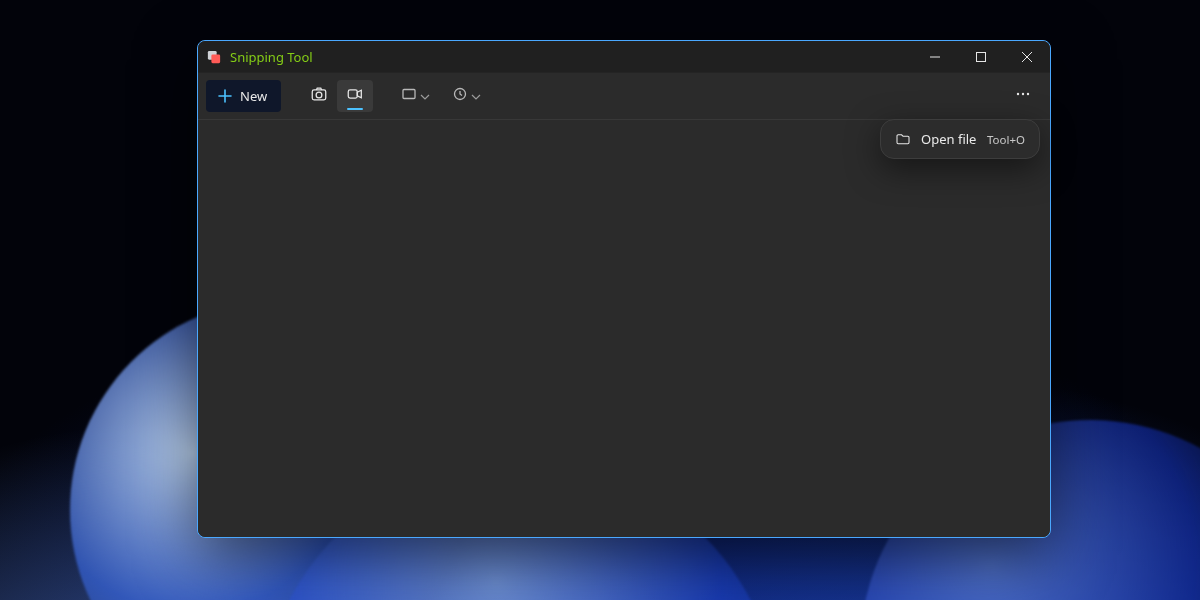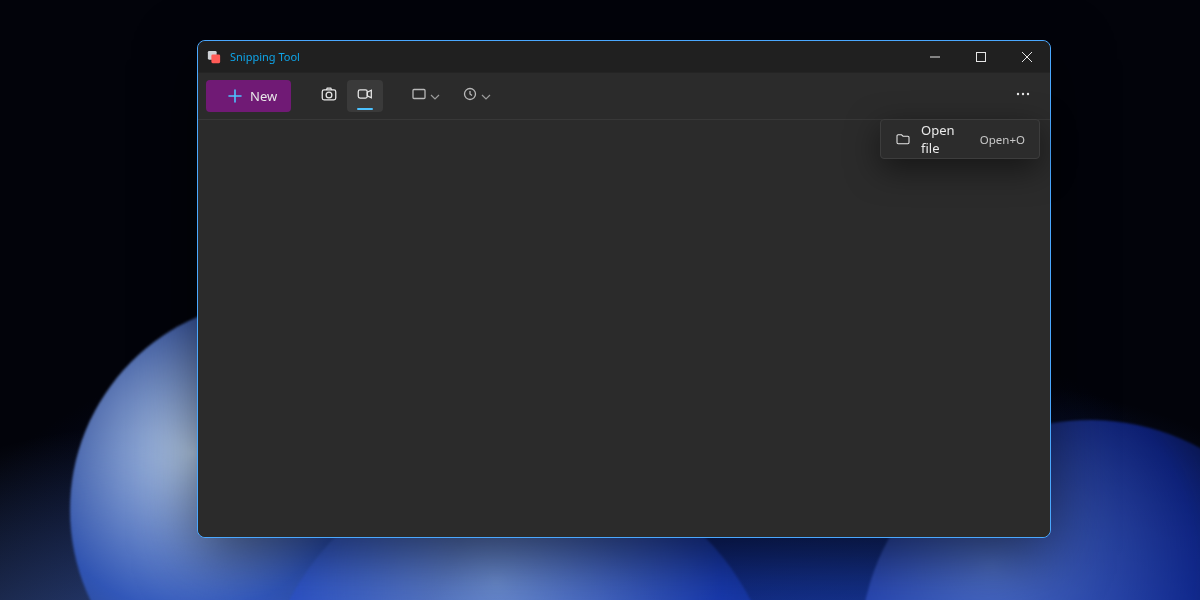--- a/index.html
+++ b/index.html
@@ -50,21 +50,21 @@
     background: #202020;
     border-bottom: 1px solid rgba(255,255,255,0.02);
     display: flex; align-items: center;
     border-radius: 8px 8px 0 0;
     padding-left: 8px;
   }
   .titlebar .app-icon {
     width: 16px; height: 16px; margin-right: 8px;
     display:flex; align-items:center; justify-content:center;
   }
-  .titlebar .title { font-size: 11px; color: #0ea5e9; }
+  .titlebar .title { font-size: 13px; color: #84cc16; }
   .titlebar .spacer { flex: 1; }
   .win-btn {
     width: 46px; height: 32px;
     display: flex; align-items: center; justify-content: center;
     color: #e6e6e6;
   }
   .win-btn:last-child { border-top-right-radius: 8px; }
   .win-btn svg { pointer-events: none; }
 
   
@@ -80,22 +80,22 @@
     height: 32px;
     min-width: 34px;
     padding: 0 8px;
     border-radius: 4px;
     display: inline-flex; align-items: center; justify-content: center;
     gap: 8px;
     color: #e8e8e8;
     position: relative;
   }
   .tbtn.primary {
-    background: #701a75;
-    padding: 0 14px 0 22px;
+    background: #0f172a;
+    padding: 0 14px 0 12px;
     font-size: 13px;
   }
   .tbtn.primary .plus { color: #4cc2ff; font-size: 16px; line-height: 0; }
   .mode-group { display:flex; align-items:center; background: transparent; margin-left: 14px; }
   .mode-group .tbtn { width: 36px; padding:0; }
   .mode-group .tbtn.active { background: #3a3a3a; }
   .mode-group .tbtn.active::after {
     content:""; position:absolute; bottom:2px; left:50%; transform:translateX(-50%);
     width:16px; height:2.5px; border-radius:2px; background:#4cc2ff;
   }
@@ -106,21 +106,21 @@
 
   .canvas { flex:1; background:#2b2b2b; border-radius: 0 0 8px 8px; }
 
   
   .flyout {
     position: absolute;
     right: 10px; top: 78px;
     width: 160px;
     background: #2c2c2c;
     border: 1px solid #3d3d3d;
-    border-radius: 4px;
+    border-radius: 14px;
     box-shadow: 0 10px 32px rgba(0,0,0,0.5);
     padding: 4px;
   }
   .flyout .mi {
     height: 30px;
     border-radius: 4px;
     display: flex; align-items: center;
     gap: 10px;
     padding: 0 10px;
     font-size: 13px;
@@ -240,17 +240,17 @@
   <div class="canvas"></div>
 
   <div class="flyout">
     <div class="mi">
       <span class="ico">
         <svg width="16" height="16" viewBox="0 0 20 20" fill="none" stroke="#e8e8e8" stroke-width="1.3">
           <path d="M2.5 6.5 V14.5 a1.5 1.5 0 0 0 1.5 1.5 H16 a1.5 1.5 0 0 0 1.5 -1.5 V8 a1.5 1.5 0 0 0 -1.5 -1.5 H10 L8.2 4.8 H4 a1.5 1.5 0 0 0 -1.5 1.5 Z"></path>
         </svg>
       </span>
       <span class="lbl">Open file</span>
-      <span class="accel">Open+O</span>
+      <span class="accel">Tool+O</span>
     </div>
   </div>
 
 </div>
 
 </body></html>

